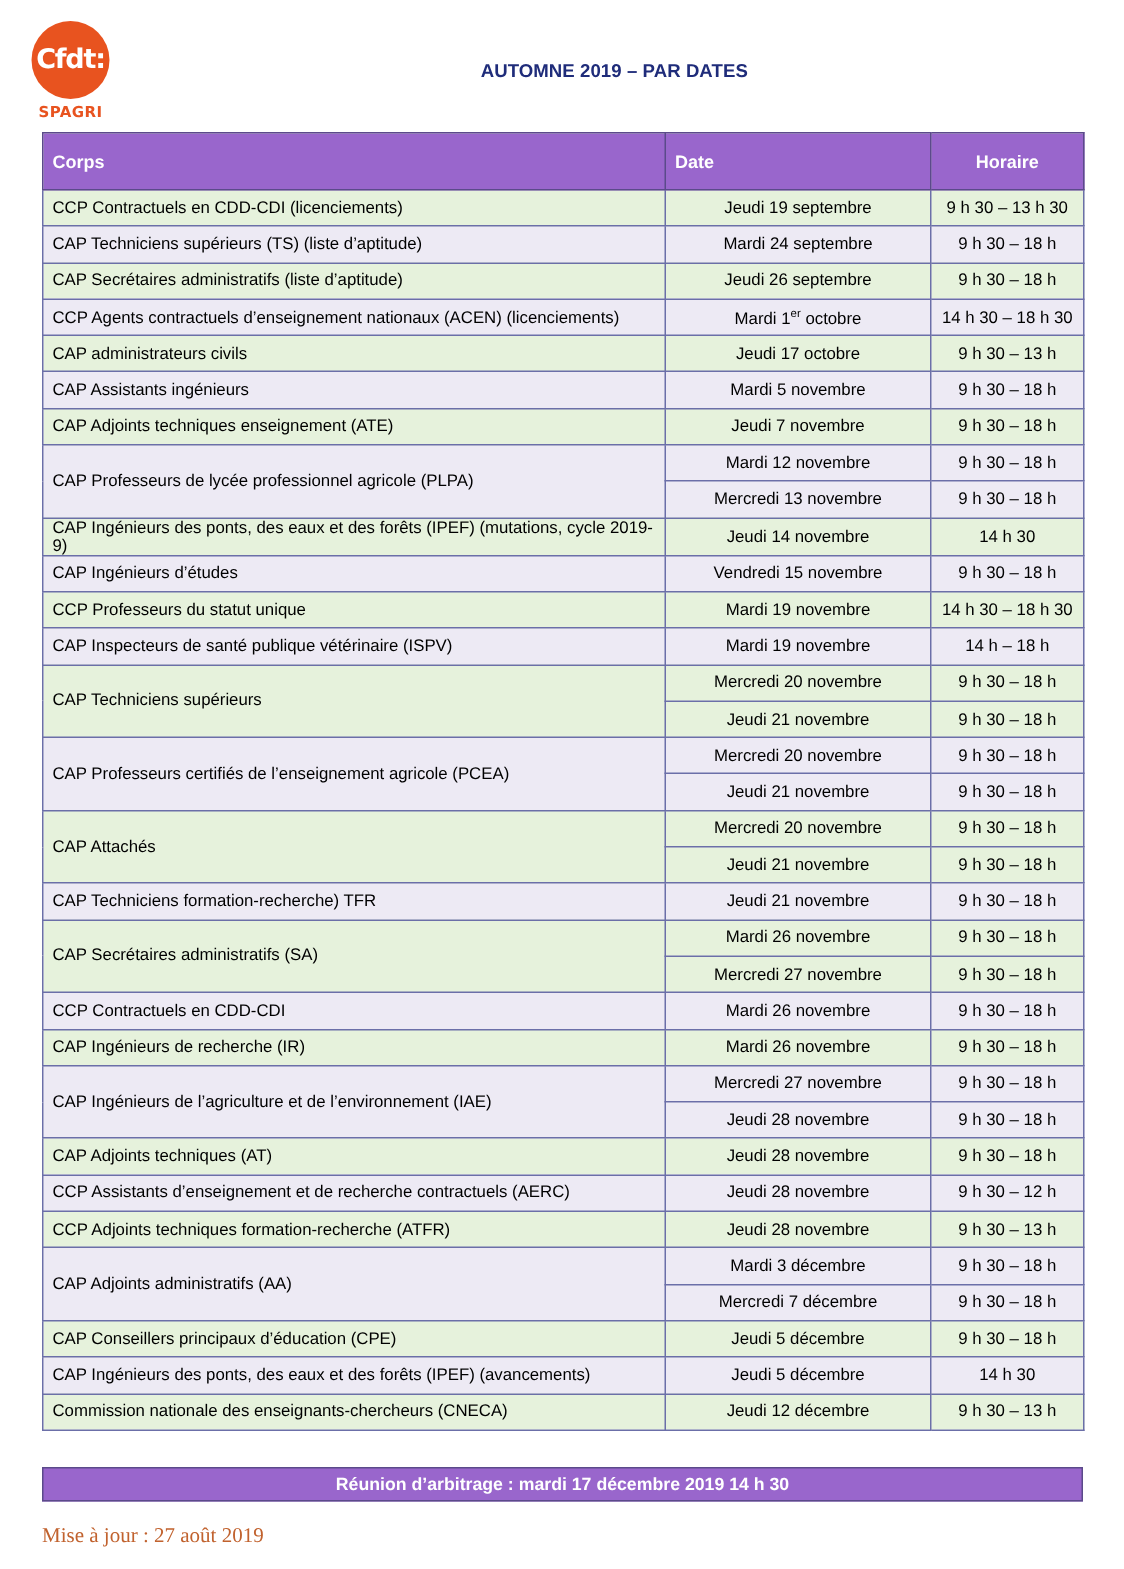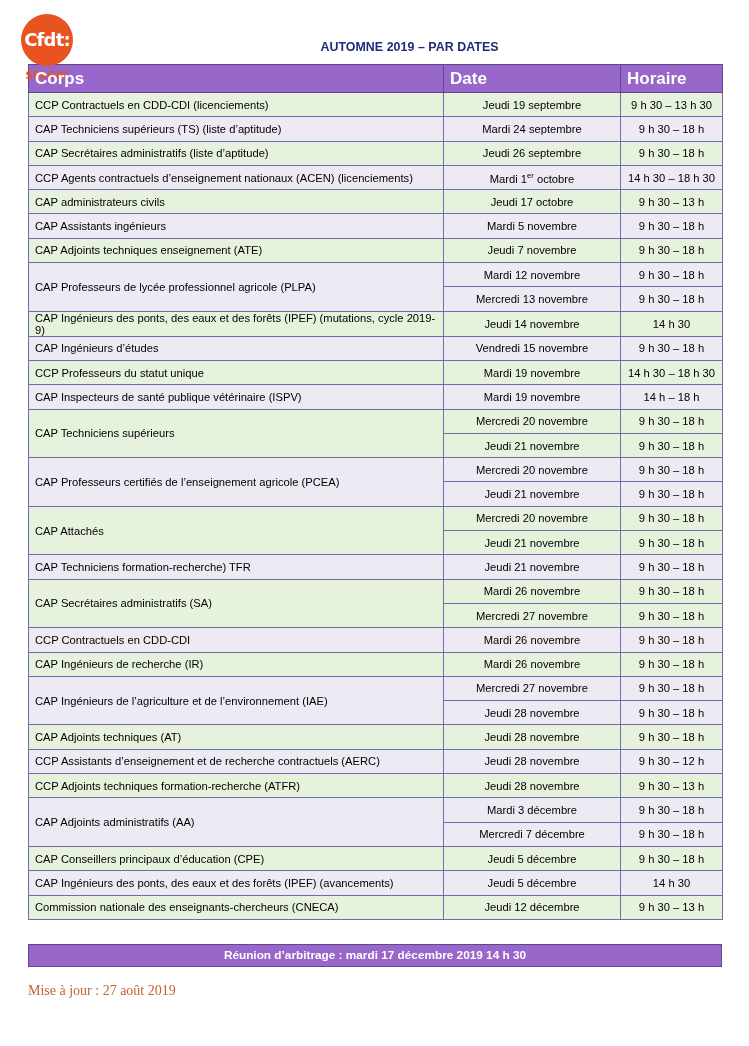--- a/index.html
+++ b/index.html
@@ -15,21 +15,21 @@
     color: #000000;
     overflow: hidden;
     position: relative;
   }
 
   
   .page-header {
     display: flex;
     align-items: flex-start;
     padding: 10px 10px 0 14px;
-    height: 64px;
+    height: 88px;
     box-sizing: border-box;
   }
   .logo-block {
     width: 66px;
     flex: 0 0 66px;
     display: flex;
     flex-direction: column;
     align-items: center;
     padding-top: 4px;
   }
@@ -97,26 +97,26 @@
     border: 1px solid #6B6FA8;
     padding: 0 6px;
     height: 24.3px;
     vertical-align: middle;
     box-sizing: border-box;
   }
   table.cal thead th {
     background: #9966CC;
     color: #ffffff;
     font-weight: bold;
-    font-size: 17px;
+    font-size: 12px;
     text-align: left;
-    height: 28px;
+    height: 38px;
     border-color: #5B4A8A;
   }
-  table.cal thead th.th-horaire { text-align: left; }
+  table.cal thead th.th-horaire { text-align: center; }
 
   td.corps { text-align: left; }
   td.date  { text-align: center; }
   td.horaire { text-align: center; white-space: nowrap; }
 
   tr.bg-green td  { background: #E6F2DC; }
   tr.bg-purple td { background: #EDEAF4; }
   td.span-green   { background: #E6F2DC; }
   td.span-purple  { background: #EDEAF4; }
 

